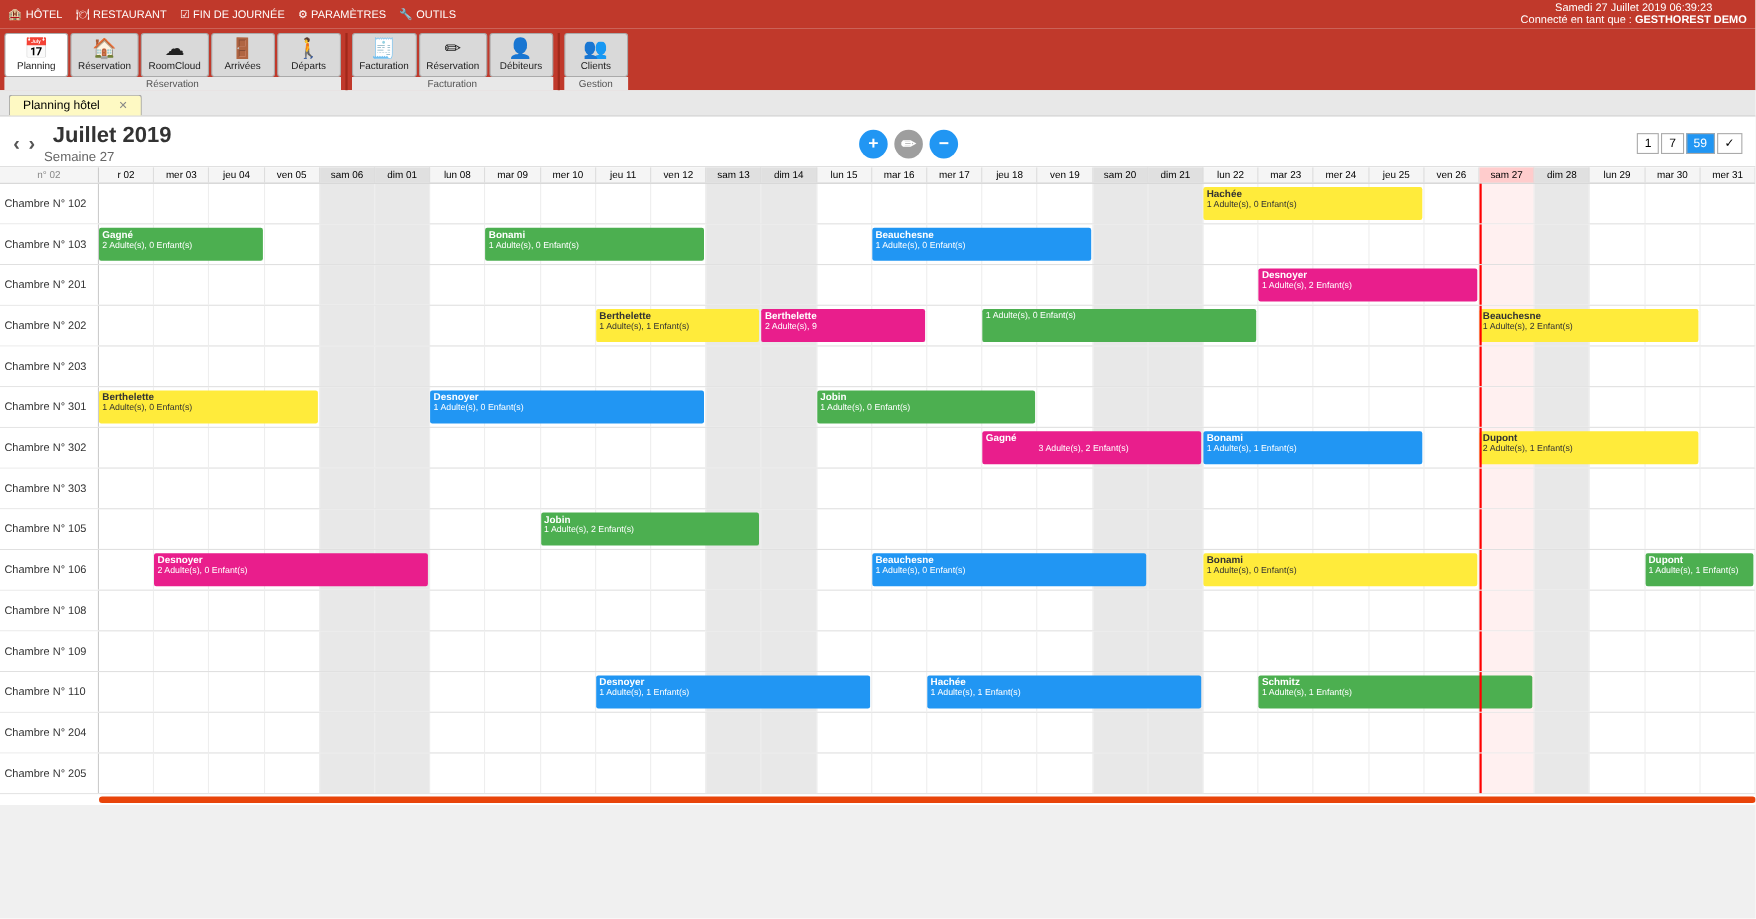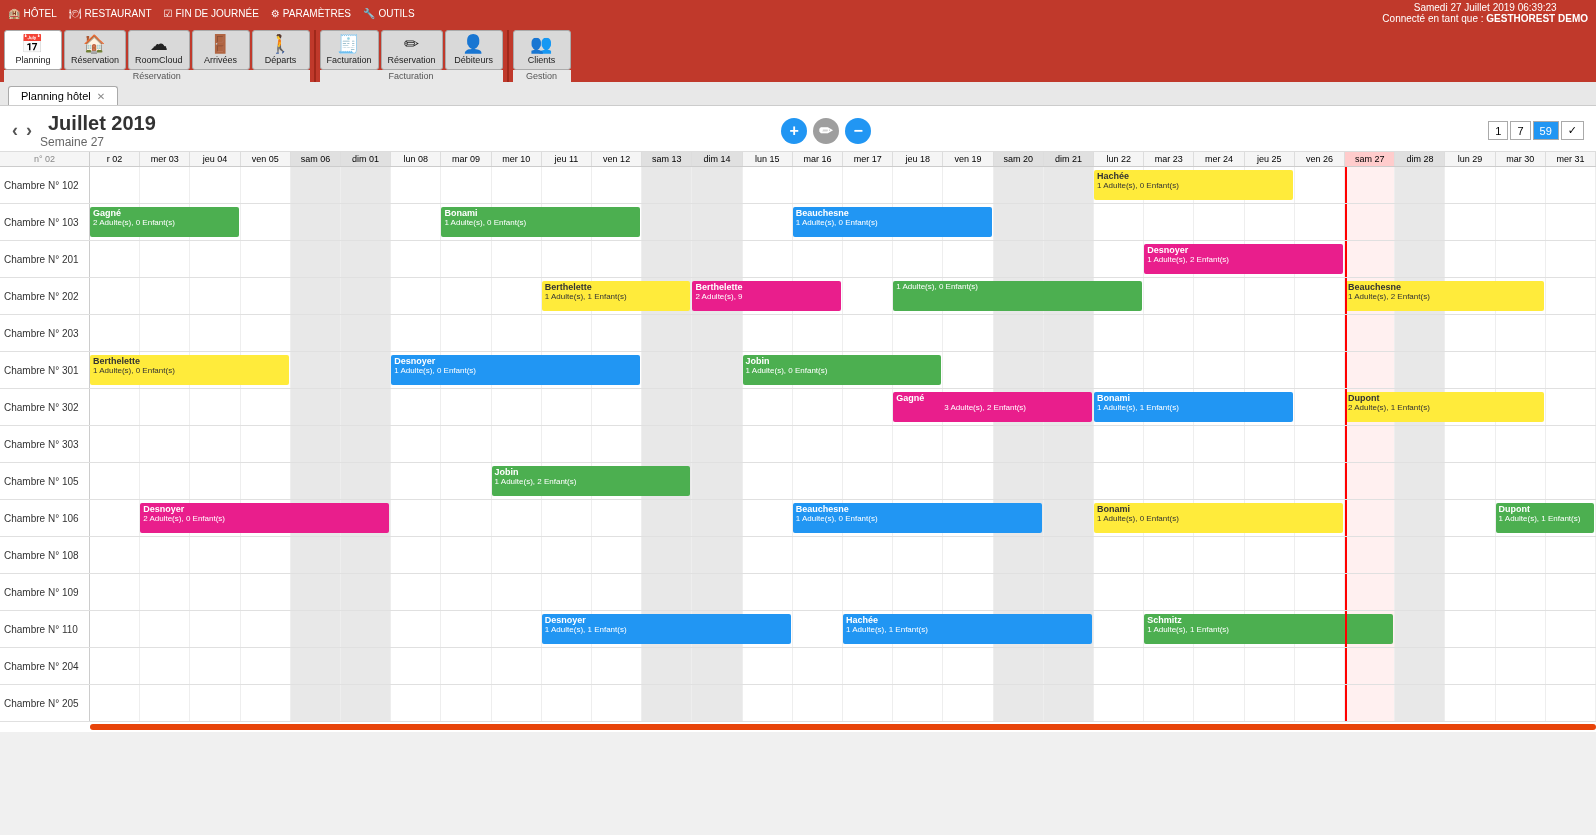--- a/index.html
+++ b/index.html
@@ -63,30 +63,30 @@
 
     
     #tabbar {
       background: #e8e8e8;
       border-bottom: 1px solid #ccc;
       padding: 4px 8px 0 8px;
       display: flex;
       align-items: flex-end;
     }
     .tab {
-      background: #ffffff;
+      background: #fef9c3;
       border: 1px solid #aaa;
       border-bottom: none;
       padding: 3px 12px;
       font-size: 11px;
       cursor: pointer;
       border-radius: 3px 3px 0 0;
       display: flex;
       align-items: center;
-      gap: 6px;
+      gap: 17px;
     }
     .tab .close-tab { color: #888; font-size: 10px; cursor: pointer; }
 
     
     #planning-header {
       background: #fff;
       padding: 6px 12px 2px 12px;
       border-bottom: 1px solid #ddd;
       display: flex;
       align-items: center;

